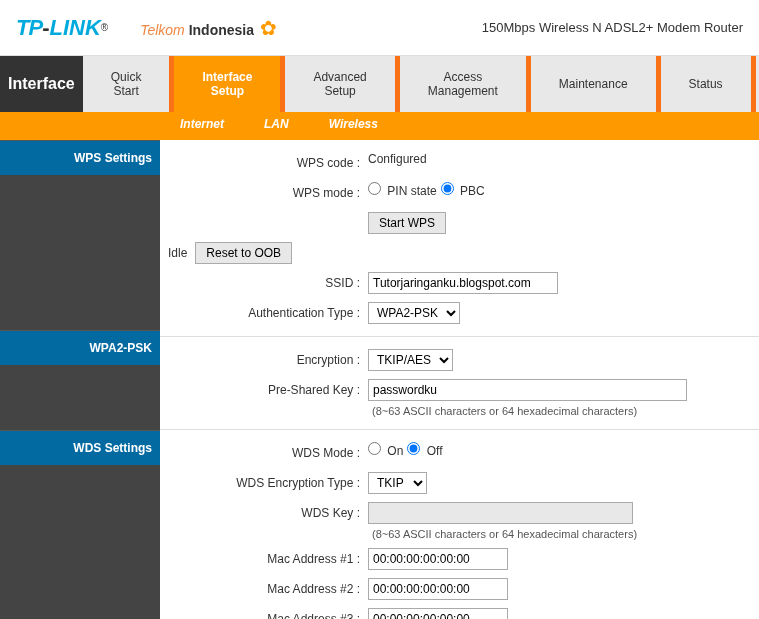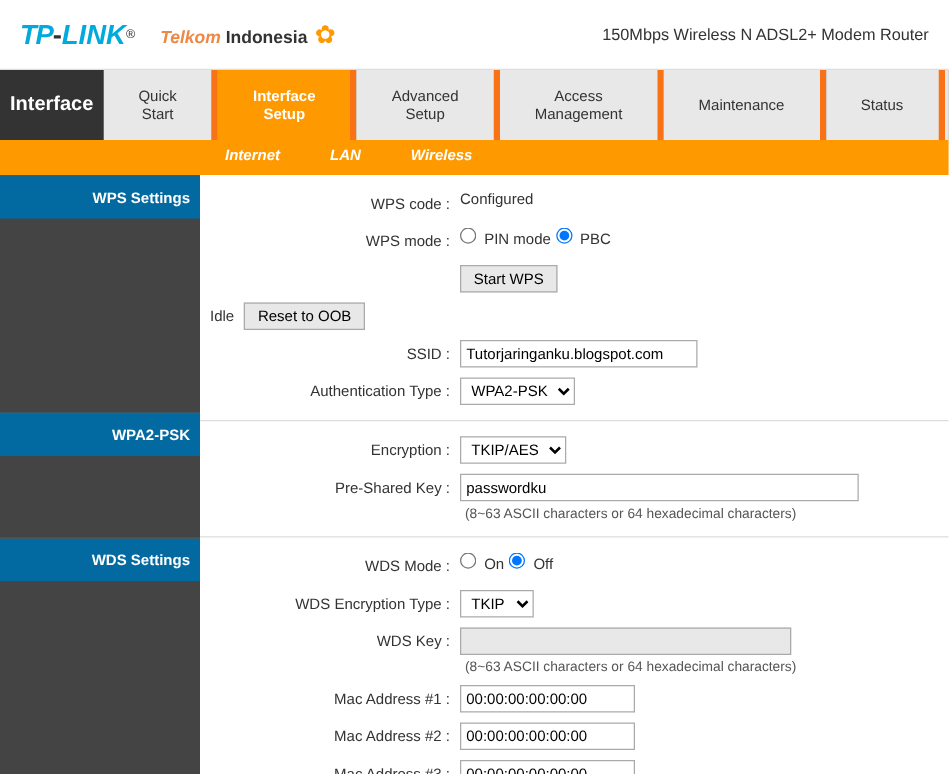--- a/index.html
+++ b/index.html
@@ -11,21 +11,21 @@
       align-items: center;
       justify-content: space-between;
       padding: 8px 16px;
       background: #fff;
       border-bottom: 1px solid #ddd;
       height: 56px;
     }
     .logo-area {
       display: flex;
       align-items: center;
-      gap: 10px;
+      gap: 22px;
       text-align: center;
     }
     .device-name {
       font-size: 13px;
       color: #333;
     }
     .sidebar-label {
       width: 160px;
       background: #333;
       color: #fff;
@@ -186,21 +186,21 @@
     
     .tplink-brand {
       display: flex;
       align-items: center;
     }
     .brand-tp { color: #00aadd; font-size: 22px; font-weight: 900; font-style: italic; letter-spacing: -1px; }
     .brand-dash { color: #333; font-size: 22px; font-weight: 900; }
     .brand-link { color: #00aadd; font-size: 22px; font-weight: 900; font-style: italic; }
     .brand-reg { font-size: 10px; color: #333; vertical-align: super; }
     .telkom-text { margin-left: 10px; font-size: 14px; }
-    .telkom-brand { color: #e84; font-weight: bold; font-style: italic; }
+    .telkom-brand { color: #e84; font-weight: normal; font-style: italic; }
     .indonesia-text { color: #333; font-weight: bold; }
     .sun-icon { color: #f90; font-size: 20px; margin-left: 2px; }
 
     .sub-nav-tab.internet { background: #f90; }
     .sub-nav-tab.lan { background: #f90; }
     .sub-nav-tab.wireless { background: #f90; }
   </style>
 </head>
 <body>
 
@@ -262,21 +262,21 @@
     <div class="section-block">
       <div class="form-row">
         <div class="form-label">WPS code :</div>
         <div class="form-value">Configured</div>
       </div>
       <div class="form-row">
         <div class="form-label">WPS mode :</div>
         <div class="form-value">
           <label>
             <input type="radio" name="wps_mode" style="">
-            <span>PIN mode</span>
+            <span>PIN state</span>
           </label>
           <label>
             <input type="radio" name="wps_mode" checked="" style="">
             <span>PBC</span>
           </label>
         </div>
       </div>
       <div class="form-row">
         <div class="form-label"></div>
         <div class="form-value">

